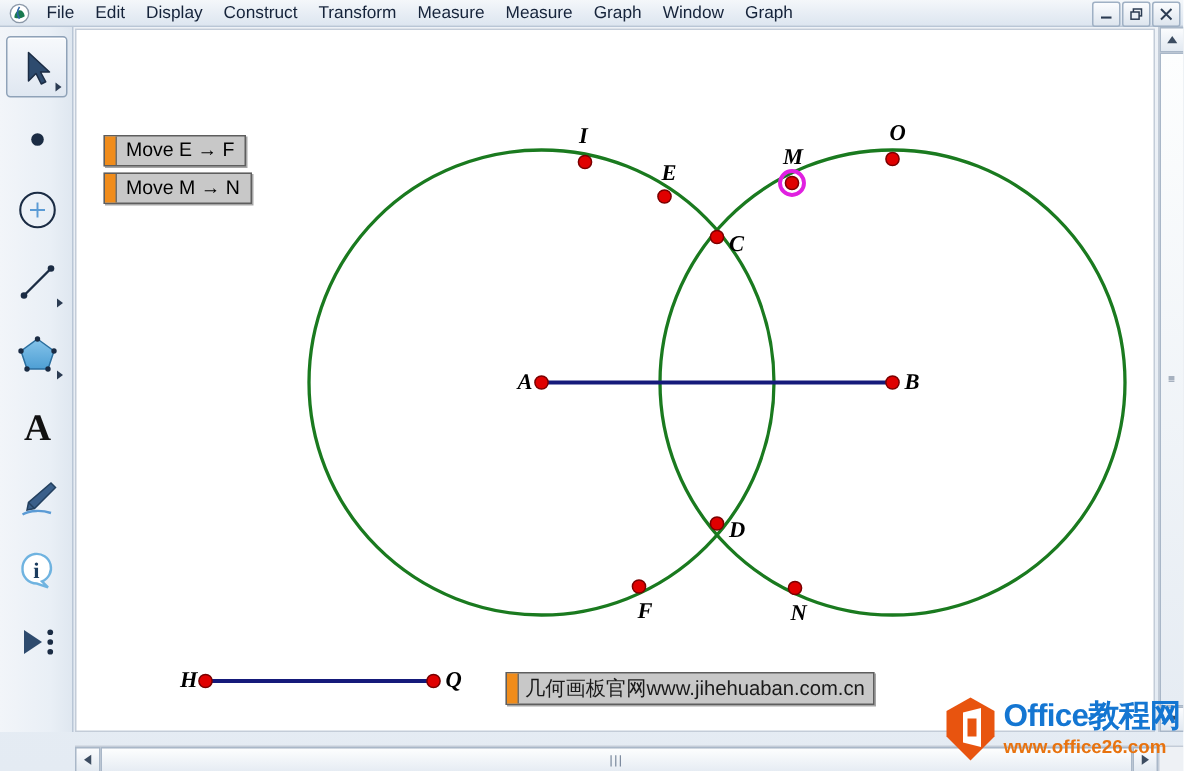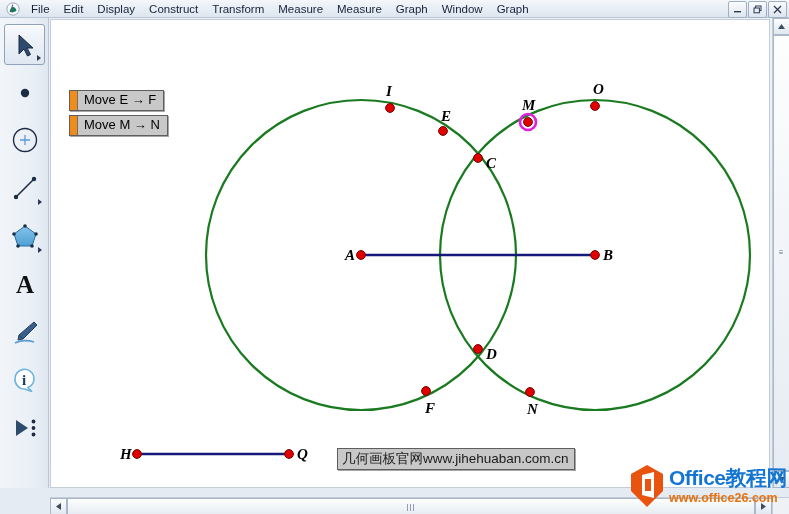--- a/index.html
+++ b/index.html
@@ -246,21 +246,21 @@
         <div class="glabel" style="left: 69px; top: 427px;">H</div>
         <div class="glabel" style="left: 246px; top: 427px;">Q</div>
         <div class="sketch-btn" style="left: 18px; top: 70px;">
           <div class="bar"></div>
           <div class="lbl">Move E → F</div>
         </div>
         <div class="sketch-btn" style="left: 18px; top: 95px;">
           <div class="bar"></div>
           <div class="lbl">Move M → N</div>
         </div>
-        <div class="wm-btn" style="left: 286px; top: 428px; flex-direction: column;">
+        <div class="wm-btn" style="left: 286px; top: 428px;">
           <div class="bar"></div>
           <div class="lbl">几何画板官网www.jihehuaban.com.cn</div>
         </div>
       </div>
   </div>
 
   <div class="vscroll">
     <div class="sb-arrow" style="left:0;top:0;width:17px;height:17px;">
       <svg width="7" height="5" viewBox="0 0 7 5">
         <polygon points="3.5,0 7,5 0,5" fill="#3c4c61"></polygon>

